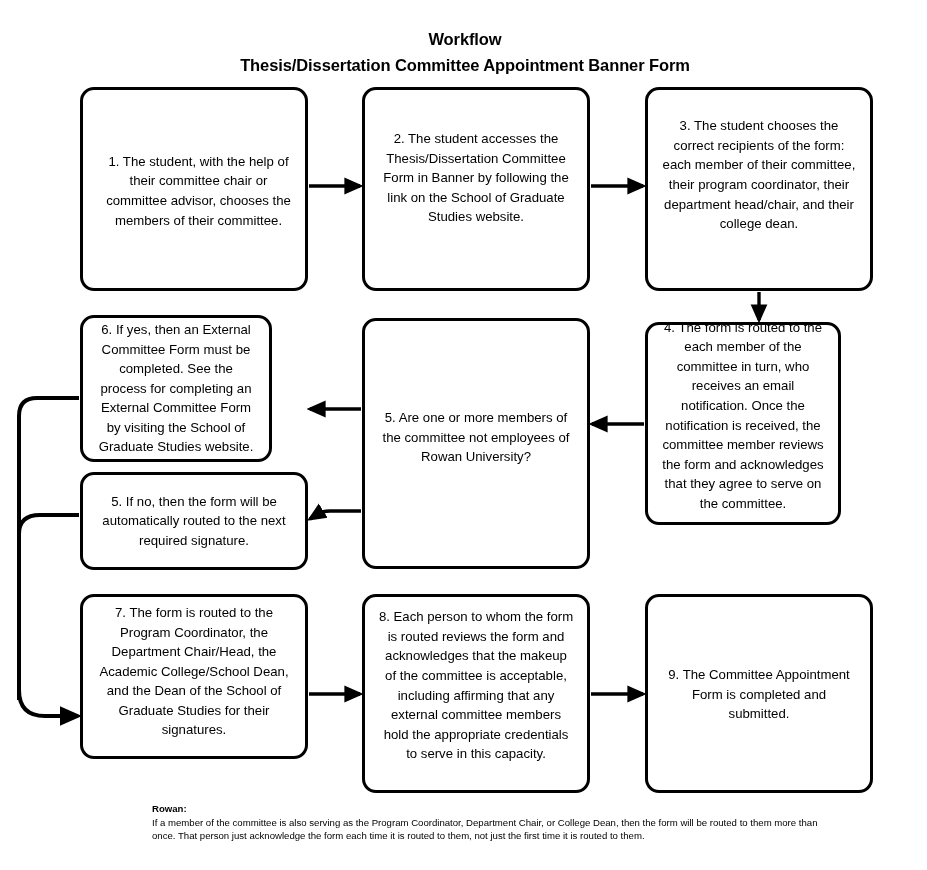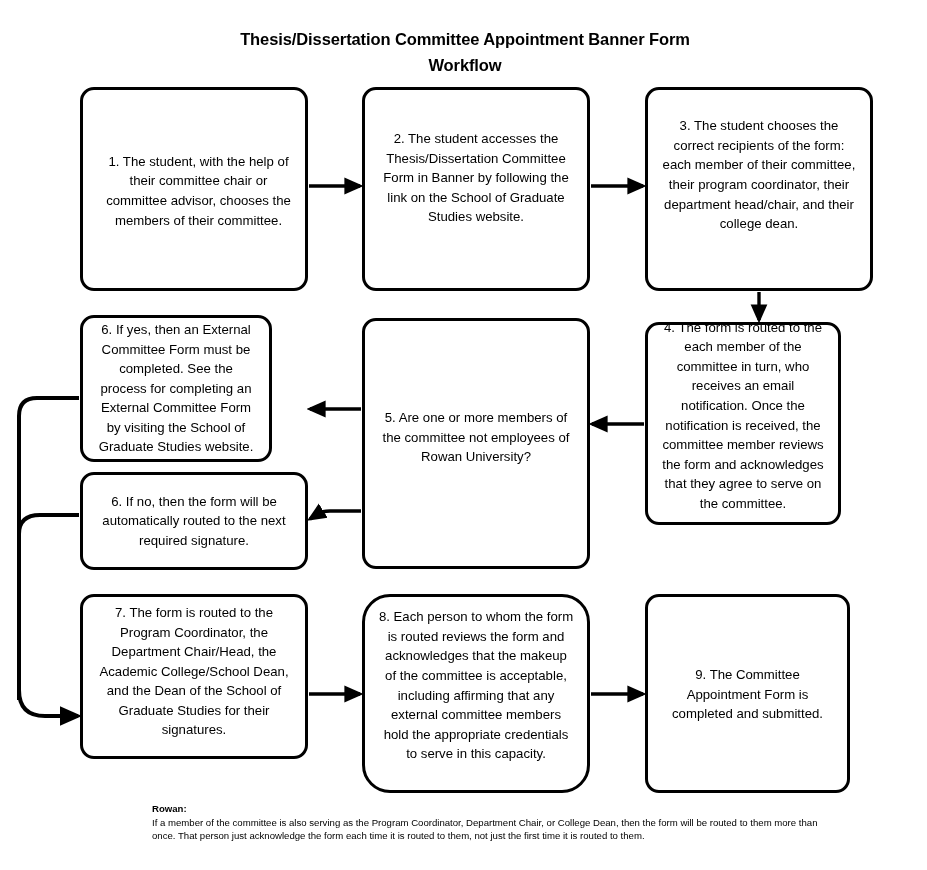--- a/index.html
+++ b/index.html
@@ -63,22 +63,22 @@
   #n3 { left: 645px; top: 87px;  width: 228px; height: 204px; justify-content: center; }
 
   
   #n6a { left: 80px;  top: 315px; width: 192px; height: 147px; justify-content: center; }
   #n6b { left: 80px;  top: 472px; width: 228px; height: 98px;  }
   #n5  { left: 362px; top: 318px; width: 228px; height: 251px; }
   #n4  { left: 645px; top: 322px; width: 196px; height: 203px; }
 
   
   #n7 { left: 80px;  top: 594px; width: 228px; height: 165px; }
-  #n8 { left: 362px; top: 594px; width: 228px; height: 199px; border-radius: 28px; }
-  #n9 { left: 645px; top: 594px; width: 205px; height: 199px; }
+  #n8 { left: 362px; top: 594px; width: 228px; height: 199px; }
+  #n9 { left: 645px; top: 594px; width: 228px; height: 199px; }
 
   
   #n1 .txt  { transform: translateY(2px); }
   #n2 .txt  { transform: translateY(-11px); }
   #n3 .txt  { transform: translateY(-14px); }
   #n4 .txt  { transform: translateY(-8px); }
   #n5 .txt  { transform: translateY(-6px); }
   #n6a .txt { transform: translateY(0px); }
   #n6b .txt { transform: translateY(0px); }
   #n7 .txt  { transform: translateY(-5px); }
@@ -111,22 +111,22 @@
   .note .note-body {
     display: block;
   }
 </style>
 </head>
 <body>
 
 <div id="canvas">
 
   <div class="title">
+    <div>Workflow</div>
     <div>Thesis/Dissertation Committee Appointment Banner Form</div>
-    <div>Workflow</div>
   </div>
 
   <svg id="wires" viewBox="0 0 927 870" xmlns="http://www.w3.org/2000/svg">
     <defs>
       <marker id="arrow" viewBox="0 0 10 10" refX="8.2" refY="5" markerWidth="5.6" markerHeight="5.6" orient="auto-start-reverse">
         <path d="M 0 0.6 L 10 5 L 0 9.4 z" fill="#000000"></path>
       </marker>
     </defs>
 
     <line x1="309" y1="186" x2="360" y2="186" stroke="#000000" stroke-width="3.4" marker-end="url(#arrow)"></line>
@@ -170,21 +170,21 @@
 
   <div class="node" id="n5">
     <span class="txt">5. Are one or more members of the committee not employees of Rowan University?</span>
   </div>
 
   <div class="node" id="n6a">
     <span class="txt">6. If yes, then an External Committee Form must be completed. See the process for completing an External Committee Form by visiting the School of Graduate Studies website.</span>
   </div>
 
   <div class="node" id="n6b">
-    <span class="txt">6. If no, then the form will be automatically routed to the next required signature.</span>
+    <span class="txt">5. If no, then the form will be automatically routed to the next required signature.</span>
   </div>
 
   <div class="node" id="n7">
     <span class="txt">7. The form is routed to the Program Coordinator, the Department Chair/Head, the Academic College/School Dean, and the Dean of the School of Graduate Studies for their signatures.</span>
   </div>
 
   <div class="node" id="n8">
     <span class="txt">8. Each person to whom the form is routed reviews the form and acknowledges that the makeup of the committee is acceptable, including affirming that any external committee members hold the appropriate credentials to serve in this capacity.</span>
   </div>
 

